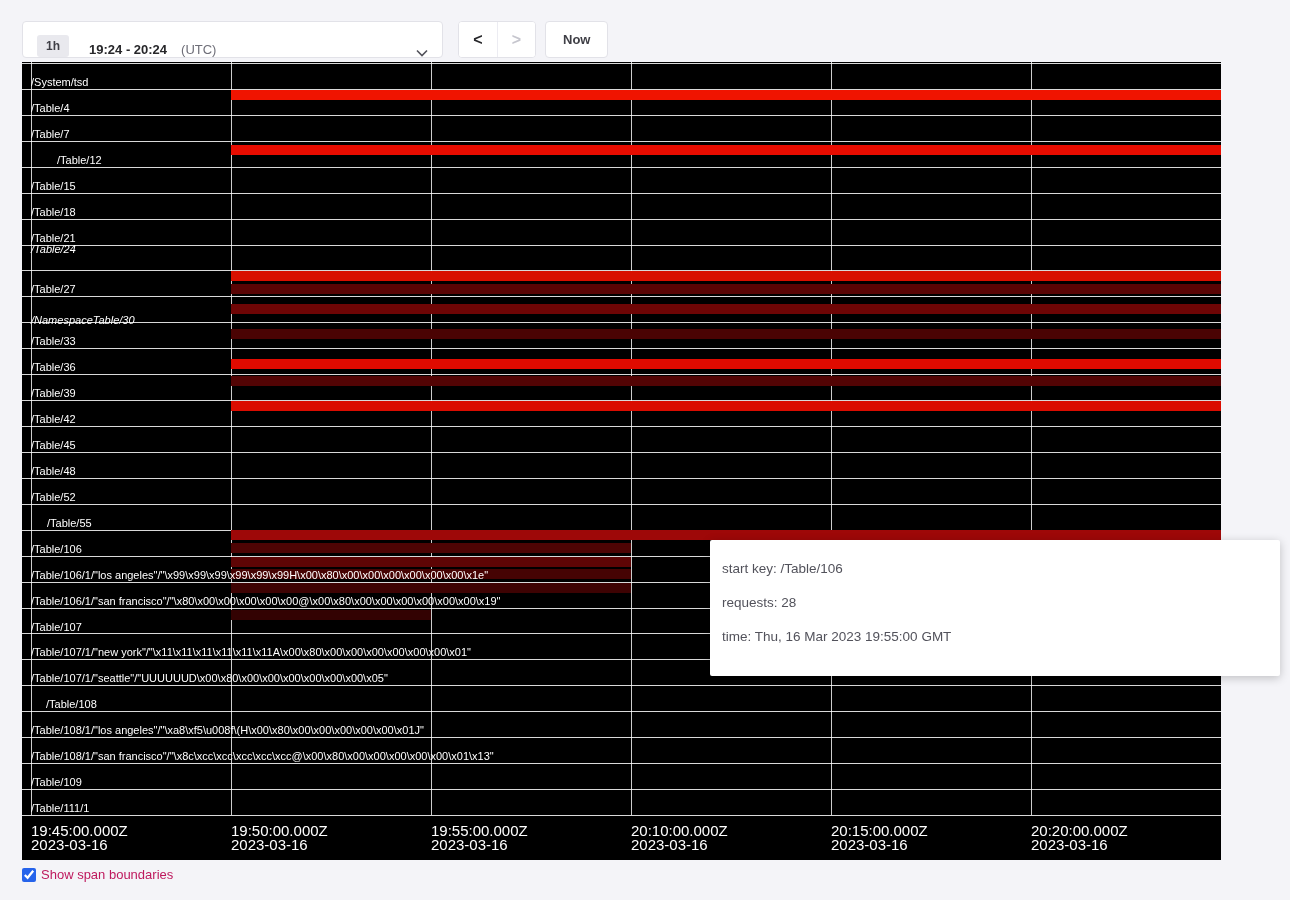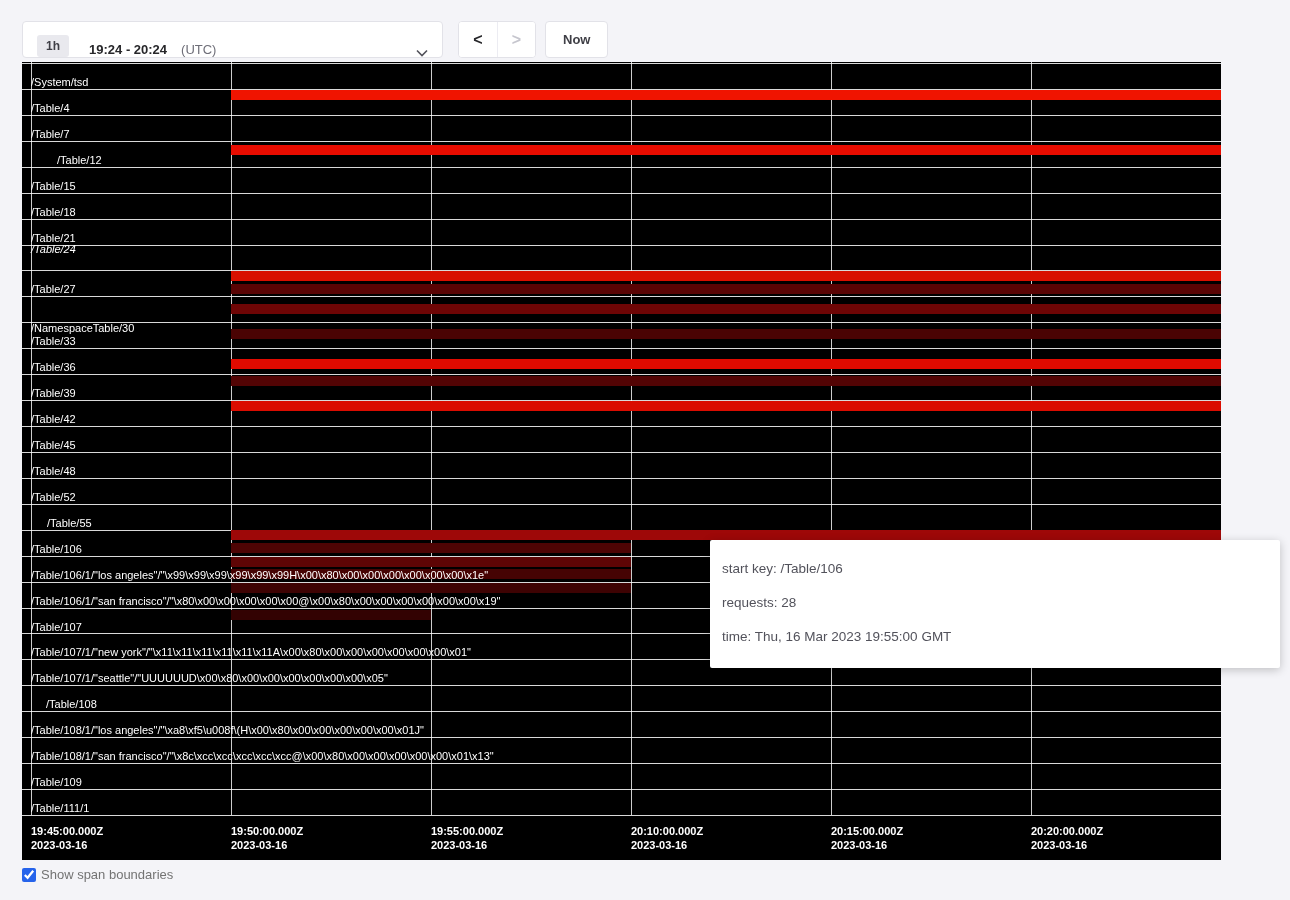--- a/index.html
+++ b/index.html
@@ -47,38 +47,38 @@
   .canvas {
     position: absolute; left: 22px; top: 62px; width: 1199px; height: 798px;
     background: #000; overflow: hidden;
   }
   .hline { position: absolute; left: 0; width: 100%; height: 1px; background: rgba(255,255,255,0.85); }
   .vline { position: absolute; top: 0; width: 1px; height: 753px; background: rgba(255,255,255,0.8); }
   .band  { position: absolute; height: 10px; }
   .rowlabel {
     position: absolute; color: #fff; font-size: 11px; line-height: 12px; white-space: nowrap;
   }
-  .axis { position: absolute; color: #fff; font-size: 11px; font-weight: 700; line-height: 14px; }
+  .axis { position: absolute; color: #fff; font-size: 15px; font-weight: 400; line-height: 14px; }
 
   
   .tooltip {
     position: absolute; left: 710px; top: 540px; width: 570px;
     background: #fff; border-radius: 2px; box-shadow: 0 2px 10px rgba(0,0,0,0.22);
-    padding: 20px 14px 22px 12px; z-index: 5;
+    padding: 20px 14px 30px 12px; z-index: 5;
   }
   .tooltip p {
     font-size: 13.5px; color: #52525b; line-height: 18px; margin-bottom: 16px; white-space: nowrap;
     overflow: hidden;
   }
   .tooltip p:last-child { margin-bottom: 0; }
 
   
   .footer { position: absolute; left: 22px; top: 867px; display: flex; align-items: center; gap: 5px; }
   .footer input { width: 14px; height: 14px; accent-color: #2563eb; cursor: pointer; }
-  .footer label { font-size: 13px; color: #737373; }
+  .footer label { font-size: 13px; color: #be185d; }
 </style>
 </head>
 <body>
 
 <div class="time-select">
   <span class="badge">1h</span>
   <span class="range">19:24 - 20:24</span>
   <span class="tz">(UTC)</span>
   <span class="caret">
     <svg width="12" height="8" viewBox="0 0 12 8">
@@ -172,21 +172,21 @@
     <div class="band" style="left: 208.986px; width: 199.993px; top: 547.53px; background: rgb(51, 2, 2);"></div>
     <div class="rowlabel" style="left: 9px; top: 14px;">/System/tsd</div>
     <div class="rowlabel" style="left: 9px; top: 39.93px;">/Table/4</div>
     <div class="rowlabel" style="left: 9px; top: 65.86px;">/Table/7</div>
     <div class="rowlabel" style="left: 9px; top: 91.79px; margin-left: 26px;">/Table/12</div>
     <div class="rowlabel" style="left: 9px; top: 117.72px;">/Table/15</div>
     <div class="rowlabel" style="left: 9px; top: 143.65px;">/Table/18</div>
     <div class="rowlabel" style="left: 9px; top: 169.58px;">/Table/21</div>
     <div class="rowlabel" style="left: 9px; top: 181px; font-style: italic;">/Table/24</div>
     <div class="rowlabel" style="left: 9px; top: 221.44px;">/Table/27</div>
-    <div class="rowlabel" style="left: 9px; top: 260px;">/NamespaceTable/30</div>
+    <div class="rowlabel" style="left: 9px; top: 252px; font-style: italic;">/NamespaceTable/30</div>
     <div class="rowlabel" style="left: 9px; top: 273.3px;">/Table/33</div>
     <div class="rowlabel" style="left: 9px; top: 299.23px;">/Table/36</div>
     <div class="rowlabel" style="left: 9px; top: 325.16px;">/Table/39</div>
     <div class="rowlabel" style="left: 9px; top: 351.09px;">/Table/42</div>
     <div class="rowlabel" style="left: 9px; top: 377.02px;">/Table/45</div>
     <div class="rowlabel" style="left: 9px; top: 402.95px;">/Table/48</div>
     <div class="rowlabel" style="left: 9px; top: 428.88px;">/Table/52</div>
     <div class="rowlabel" style="left: 9px; top: 454.81px; padding-left: 16px;">/Table/55</div>
     <div class="rowlabel" style="left: 9px; top: 480.74px;">/Table/106</div>
     <div class="rowlabel" style="left: 9px; top: 506.67px;">/Table/106/1/"los angeles"/"\x99\x99\x99\x99\x99\x99H\x00\x80\x00\x00\x00\x00\x00\x00\x1e"</div>

